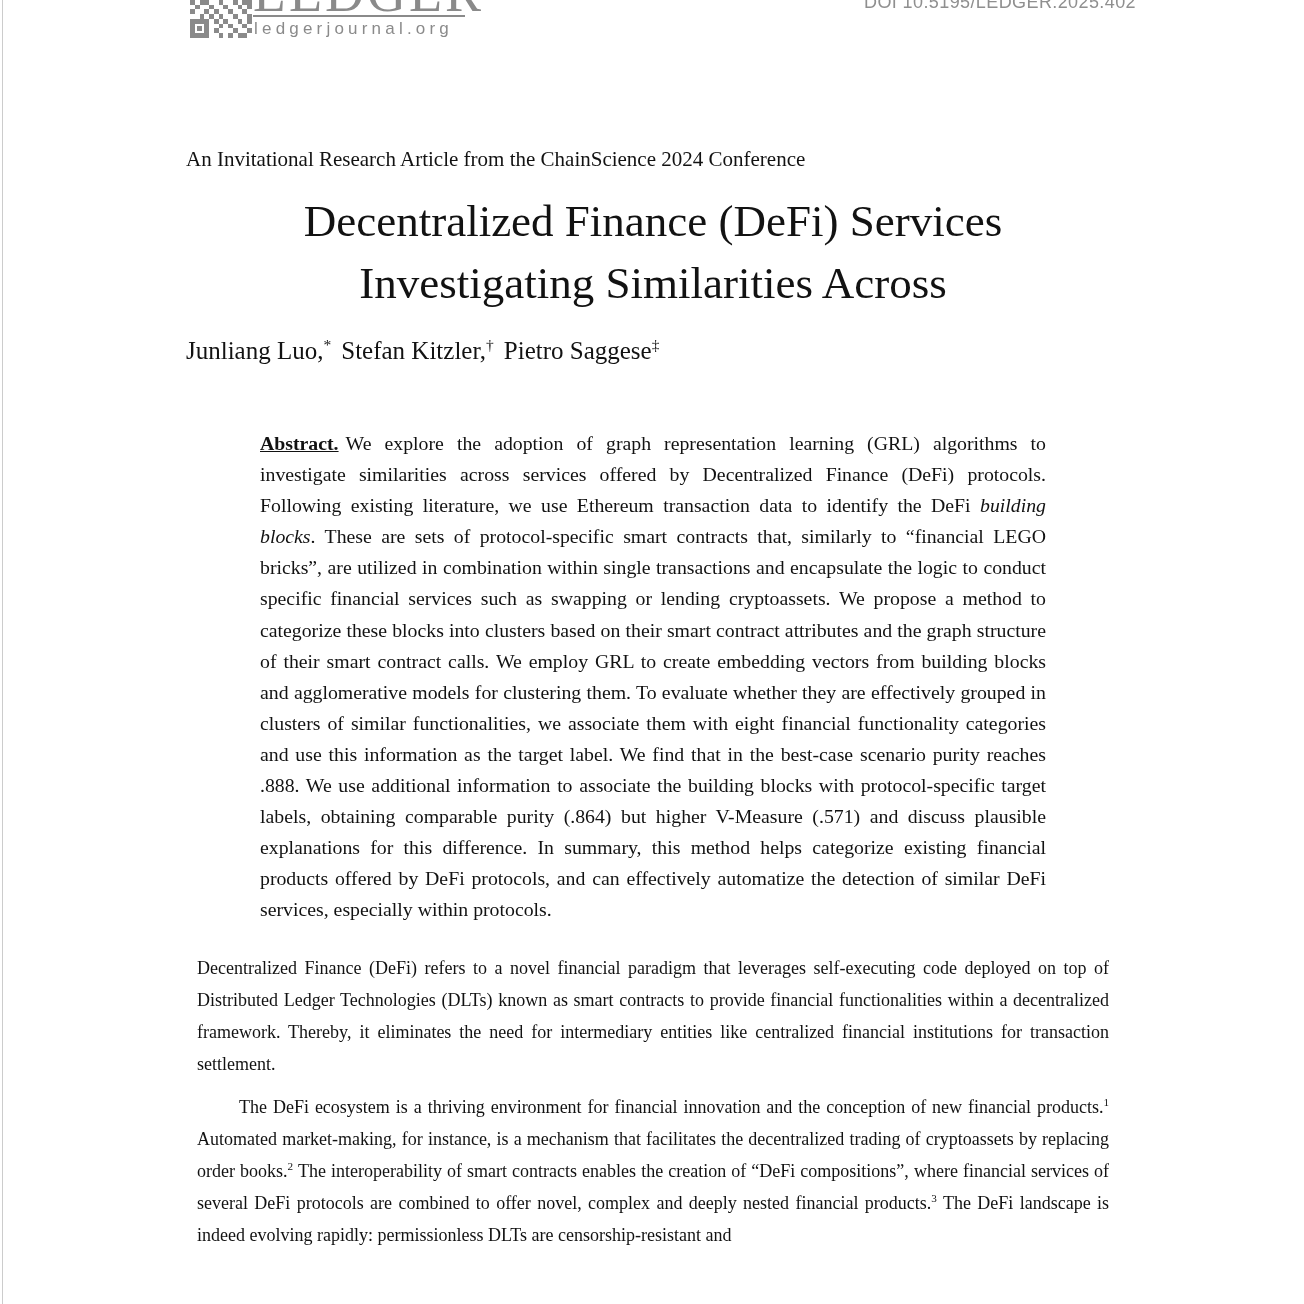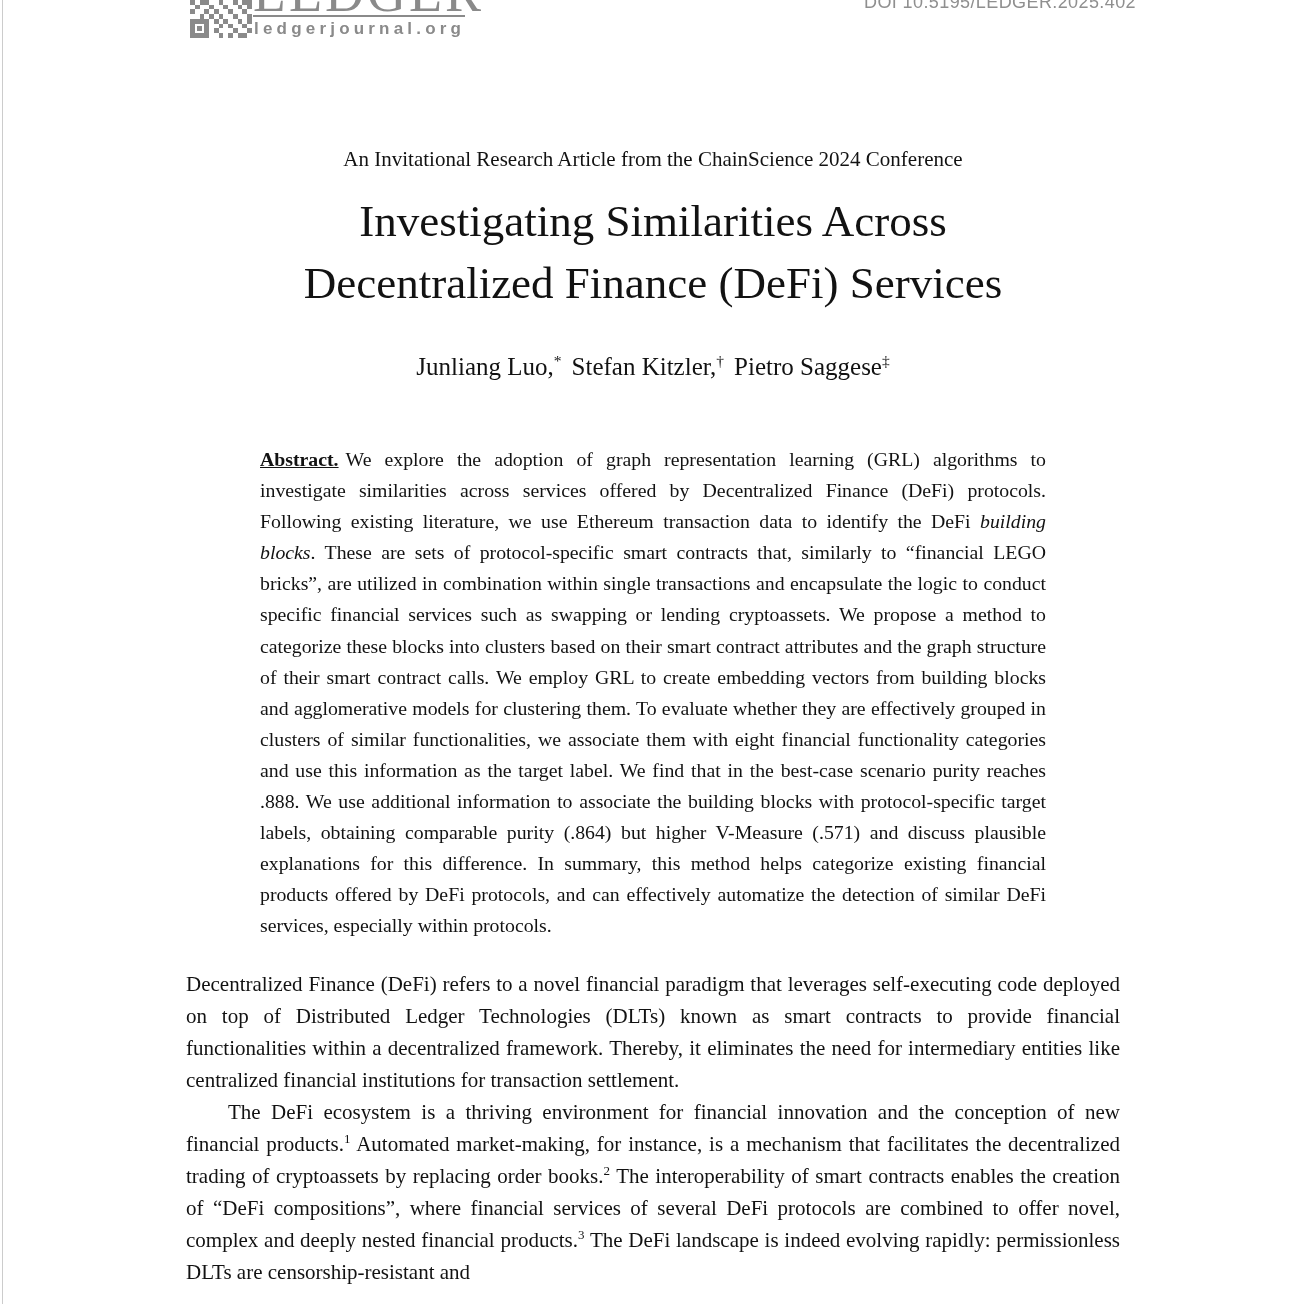--- a/index.html
+++ b/index.html
@@ -23,57 +23,57 @@
     font-size:54px;line-height:1;font-weight:400;
     letter-spacing:3px;color:#8a8a8a;white-space:nowrap;
   }
   .logo-rule{
     position:absolute;left:253px;top:15px;width:212px;height:2px;
     background:#8a8a8a;
   }
   .site{
     position:absolute;left:254px;top:19px;
     font-family:"Liberation Sans", sans-serif;
-    font-size:17px;letter-spacing:4.2px;color:#8a8a8a;white-space:nowrap;font-weight:bold;
+    font-size:17px;letter-spacing:4.2px;color:#8a8a8a;white-space:nowrap;
   }
   .doi{
     position:absolute;left:864px;top:-7px;
     font-family:"Liberation Sans", sans-serif;
     font-size:18px;line-height:1;letter-spacing:0.4px;color:#8f8f8f;white-space:nowrap;
   }
   
   .content{padding:0 184px 0 186px;}
   .conf-note{
-    margin-top:146px;text-align:center;
+    margin-top:146px;
     font-size:21px;line-height:26px;
   }
   .title{
     margin-top:18px;text-align:center;
     font-size:45px;line-height:62px;font-weight:400;
   }
   .authors{
-    margin-top:38px;text-align:center;
+    margin-top:22px;text-align:left;
     font-size:25px;line-height:30px;
   }
   .author{margin-right:10px;}
   .author:last-child{margin-right:0;}
   .authors sup{font-size:62%;vertical-align:super;line-height:0;}
   .abstract{
     width:786px;margin:62px 0 0 74px;
     font-size:19.8px;line-height:31.1px;
     text-align:justify;
   }
   .abs-label{font-weight:bold;margin-right:7px;text-decoration:underline;}
   .sec-heading{
     margin-top:24px;
     font-size:25px;line-height:30px;font-weight:bold;
   }
   .sec-num{margin-right:26px;}
   .para{
-    margin:0;font-size:21px;line-height:32px;text-align:justify;
+    margin:11px;font-size:18px;line-height:32px;text-align:justify;
   }
   .para-first{margin-top:26px;}
   .indent{text-indent:42px;}
   .para sup{font-size:62%;vertical-align:super;line-height:0;}
 </style>
 </head>
 <body>
 
 <div class="page">
   <div class="edge-line"></div>
@@ -93,22 +93,22 @@
     <div class="wordmark">LEDGER</div>
     <div class="logo-rule"></div>
     <div class="site">ledgerjournal.org</div>
     <div class="doi">DOI 10.5195/LEDGER.2025.402</div>
   </div>
 
   <div class="content">
     <div class="conf-note">An Invitational Research Article from the ChainScience 2024 Conference</div>
 
     <div class="title">
+      <div>Decentralized Finance (DeFi) Services</div>
       <div>Investigating Similarities Across</div>
-      <div>Decentralized Finance (DeFi) Services</div>
     </div>
 
     <div class="authors"><span class="author"><span>Junliang Luo,</span><sup>*</sup></span><span class="author"><span>Stefan Kitzler,</span><sup>†</sup></span><span class="author"><span>Pietro Saggese</span><sup>‡</sup></span></div>
 
     <div class="abstract"><b class="abs-label">Abstract.</b><span>We explore the adoption of graph representation learning (GRL) algorithms to investigate similarities across services offered by Decentralized Finance (DeFi) protocols. Following existing literature, we use Ethereum transaction data to identify the DeFi </span><i>building blocks</i><span>. These are sets of protocol-specific smart contracts that, similarly to “financial LEGO bricks”, are utilized in combination within single transactions and encapsulate the logic to conduct specific financial services such as swapping or lending cryptoassets. We propose a method to categorize these blocks into clusters based on their smart contract attributes and the graph structure of their smart contract calls. We employ GRL to create embedding vectors from building blocks and agglomerative models for clustering them. To evaluate whether they are effectively grouped in clusters of similar functionalities, we associate them with eight financial functionality categories and use this information as the target label. We find that in the best-case scenario purity reaches .888. We use additional information to associate the building blocks with protocol-specific target labels, obtaining comparable purity (.864) but higher V-Measure (.571) and discuss plausible explanations for this difference. In summary, this method helps categorize existing financial products offered by DeFi protocols, and can effectively automatize the detection of similar DeFi services, especially within protocols.</span></div>
 
 
     <p class="para para-first">Decentralized Finance (DeFi) refers to a novel financial paradigm that leverages self-executing code deployed on top of Distributed Ledger Technologies (DLTs) known as smart contracts to provide financial functionalities within a decentralized framework. Thereby, it eliminates the need for intermediary entities like centralized financial institutions for transaction settlement.</p>
 
     <p class="para indent"><span>The DeFi ecosystem is a thriving environment for financial innovation and the conception of new financial products.</span><sup>1</sup><span> Automated market-making, for instance, is a mechanism that facilitates the decentralized trading of cryptoassets by replacing order books.</span><sup>2</sup><span> The interoperability of smart contracts enables the creation of “DeFi compositions”, where financial services of several DeFi protocols are combined to offer novel, complex and deeply nested financial products.</span><sup>3</sup><span> The DeFi landscape is indeed evolving rapidly: permissionless DLTs are censorship-resistant and</span></p>

